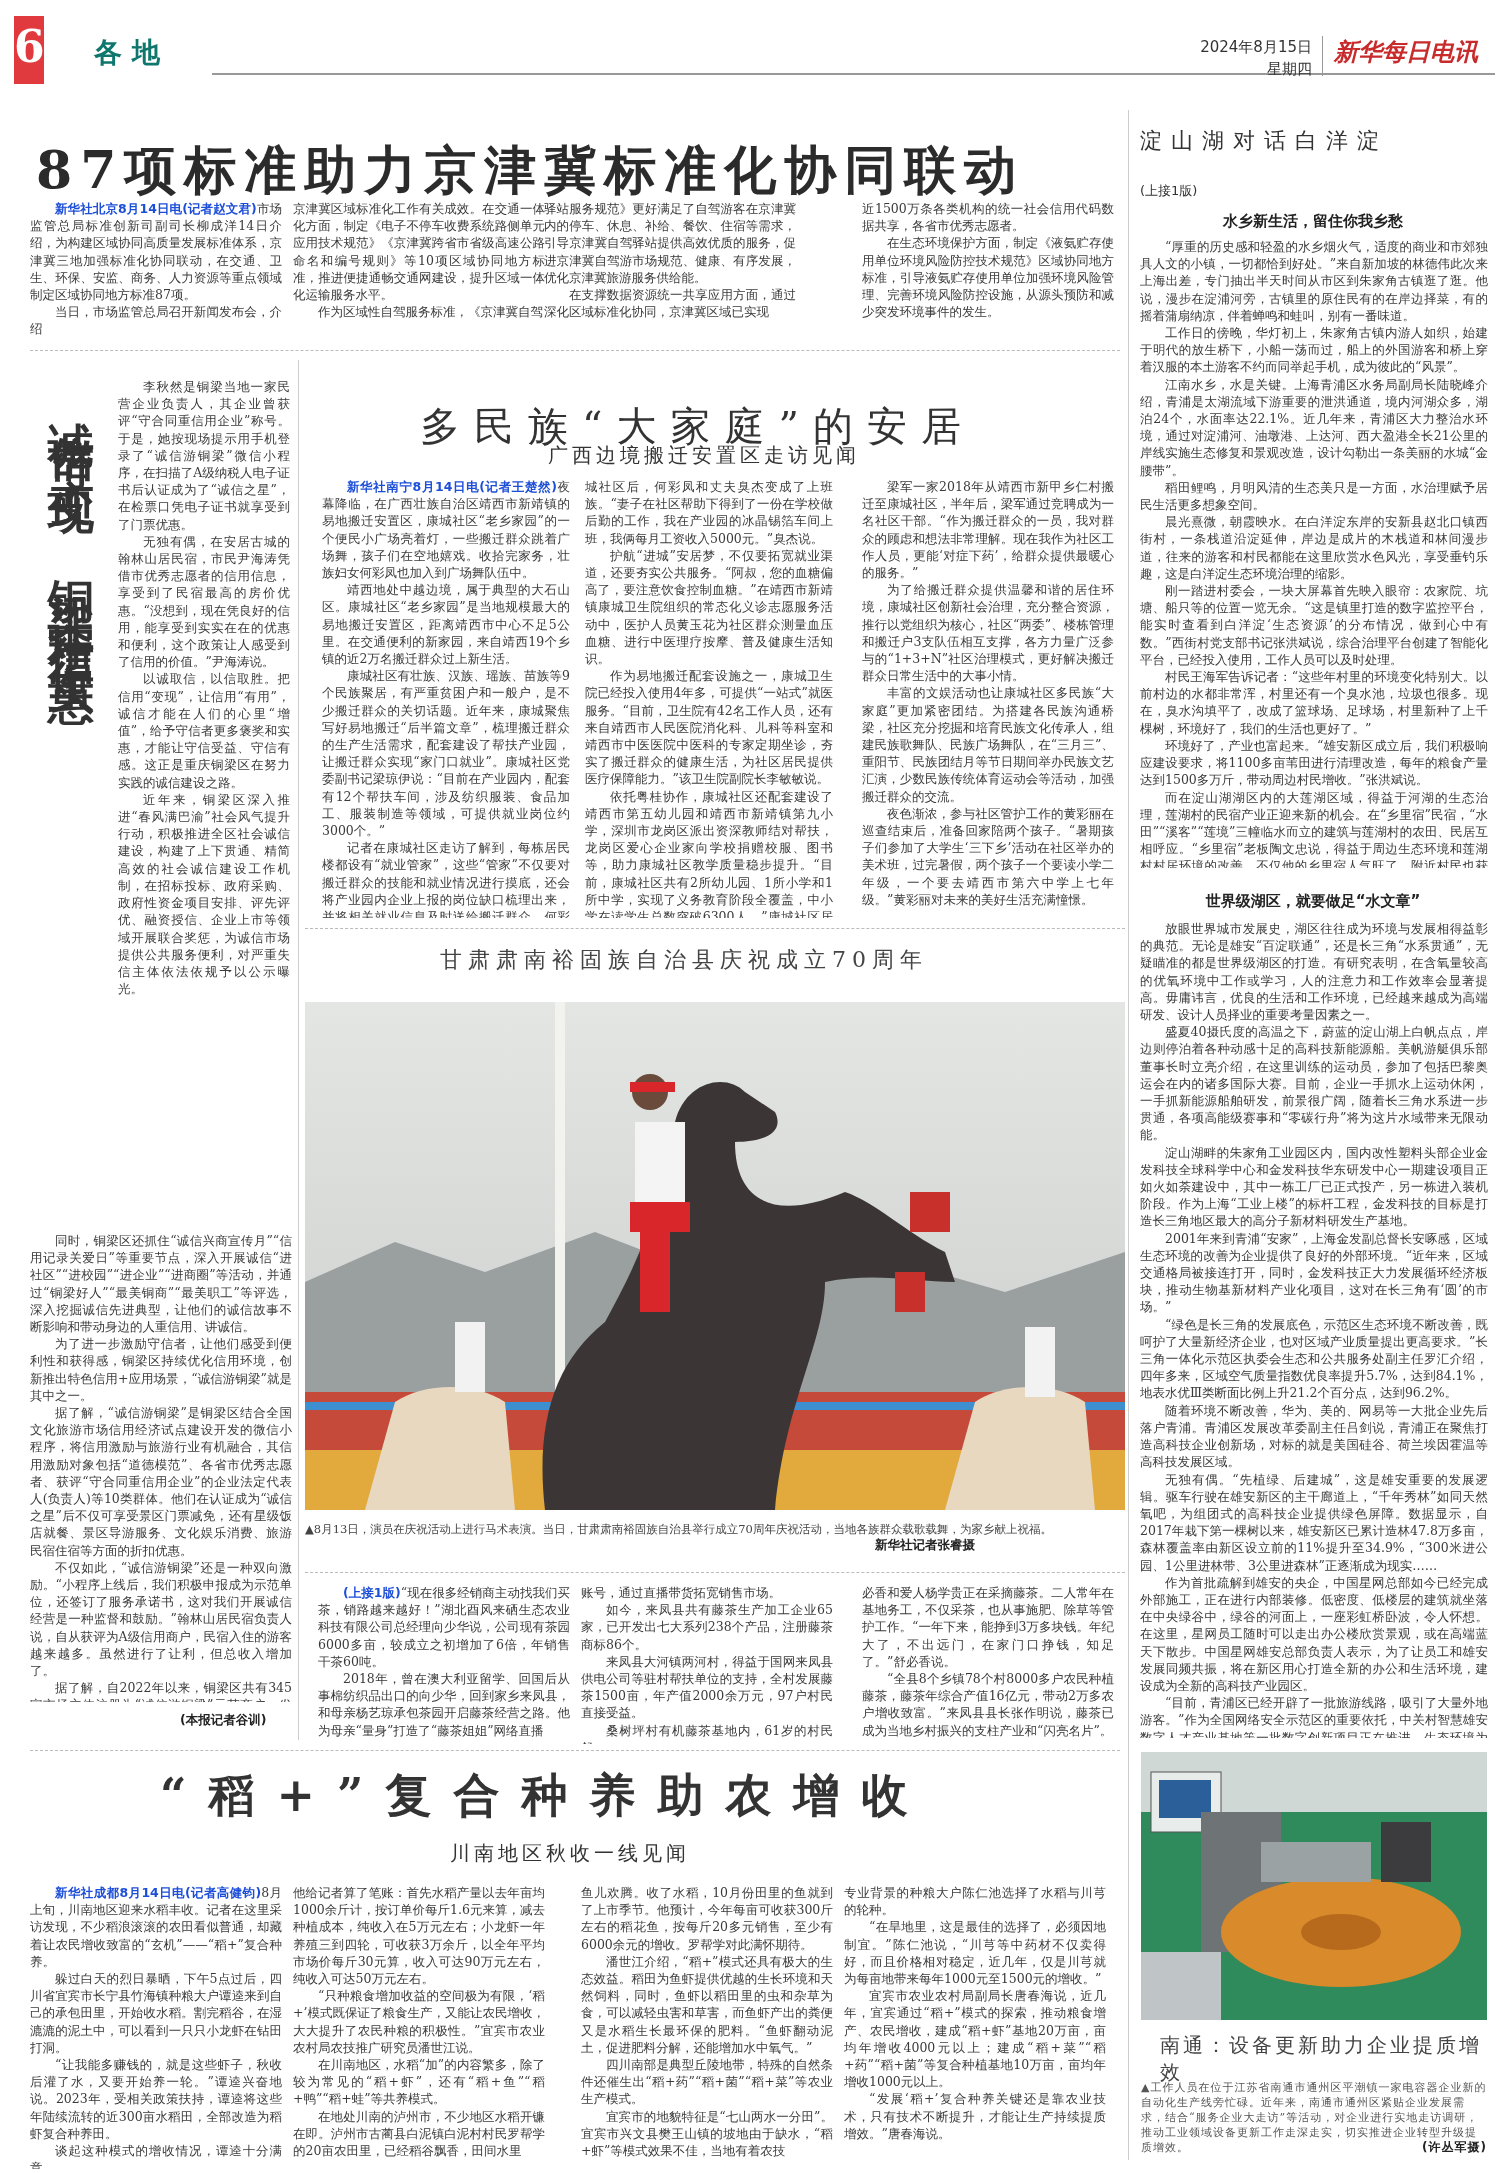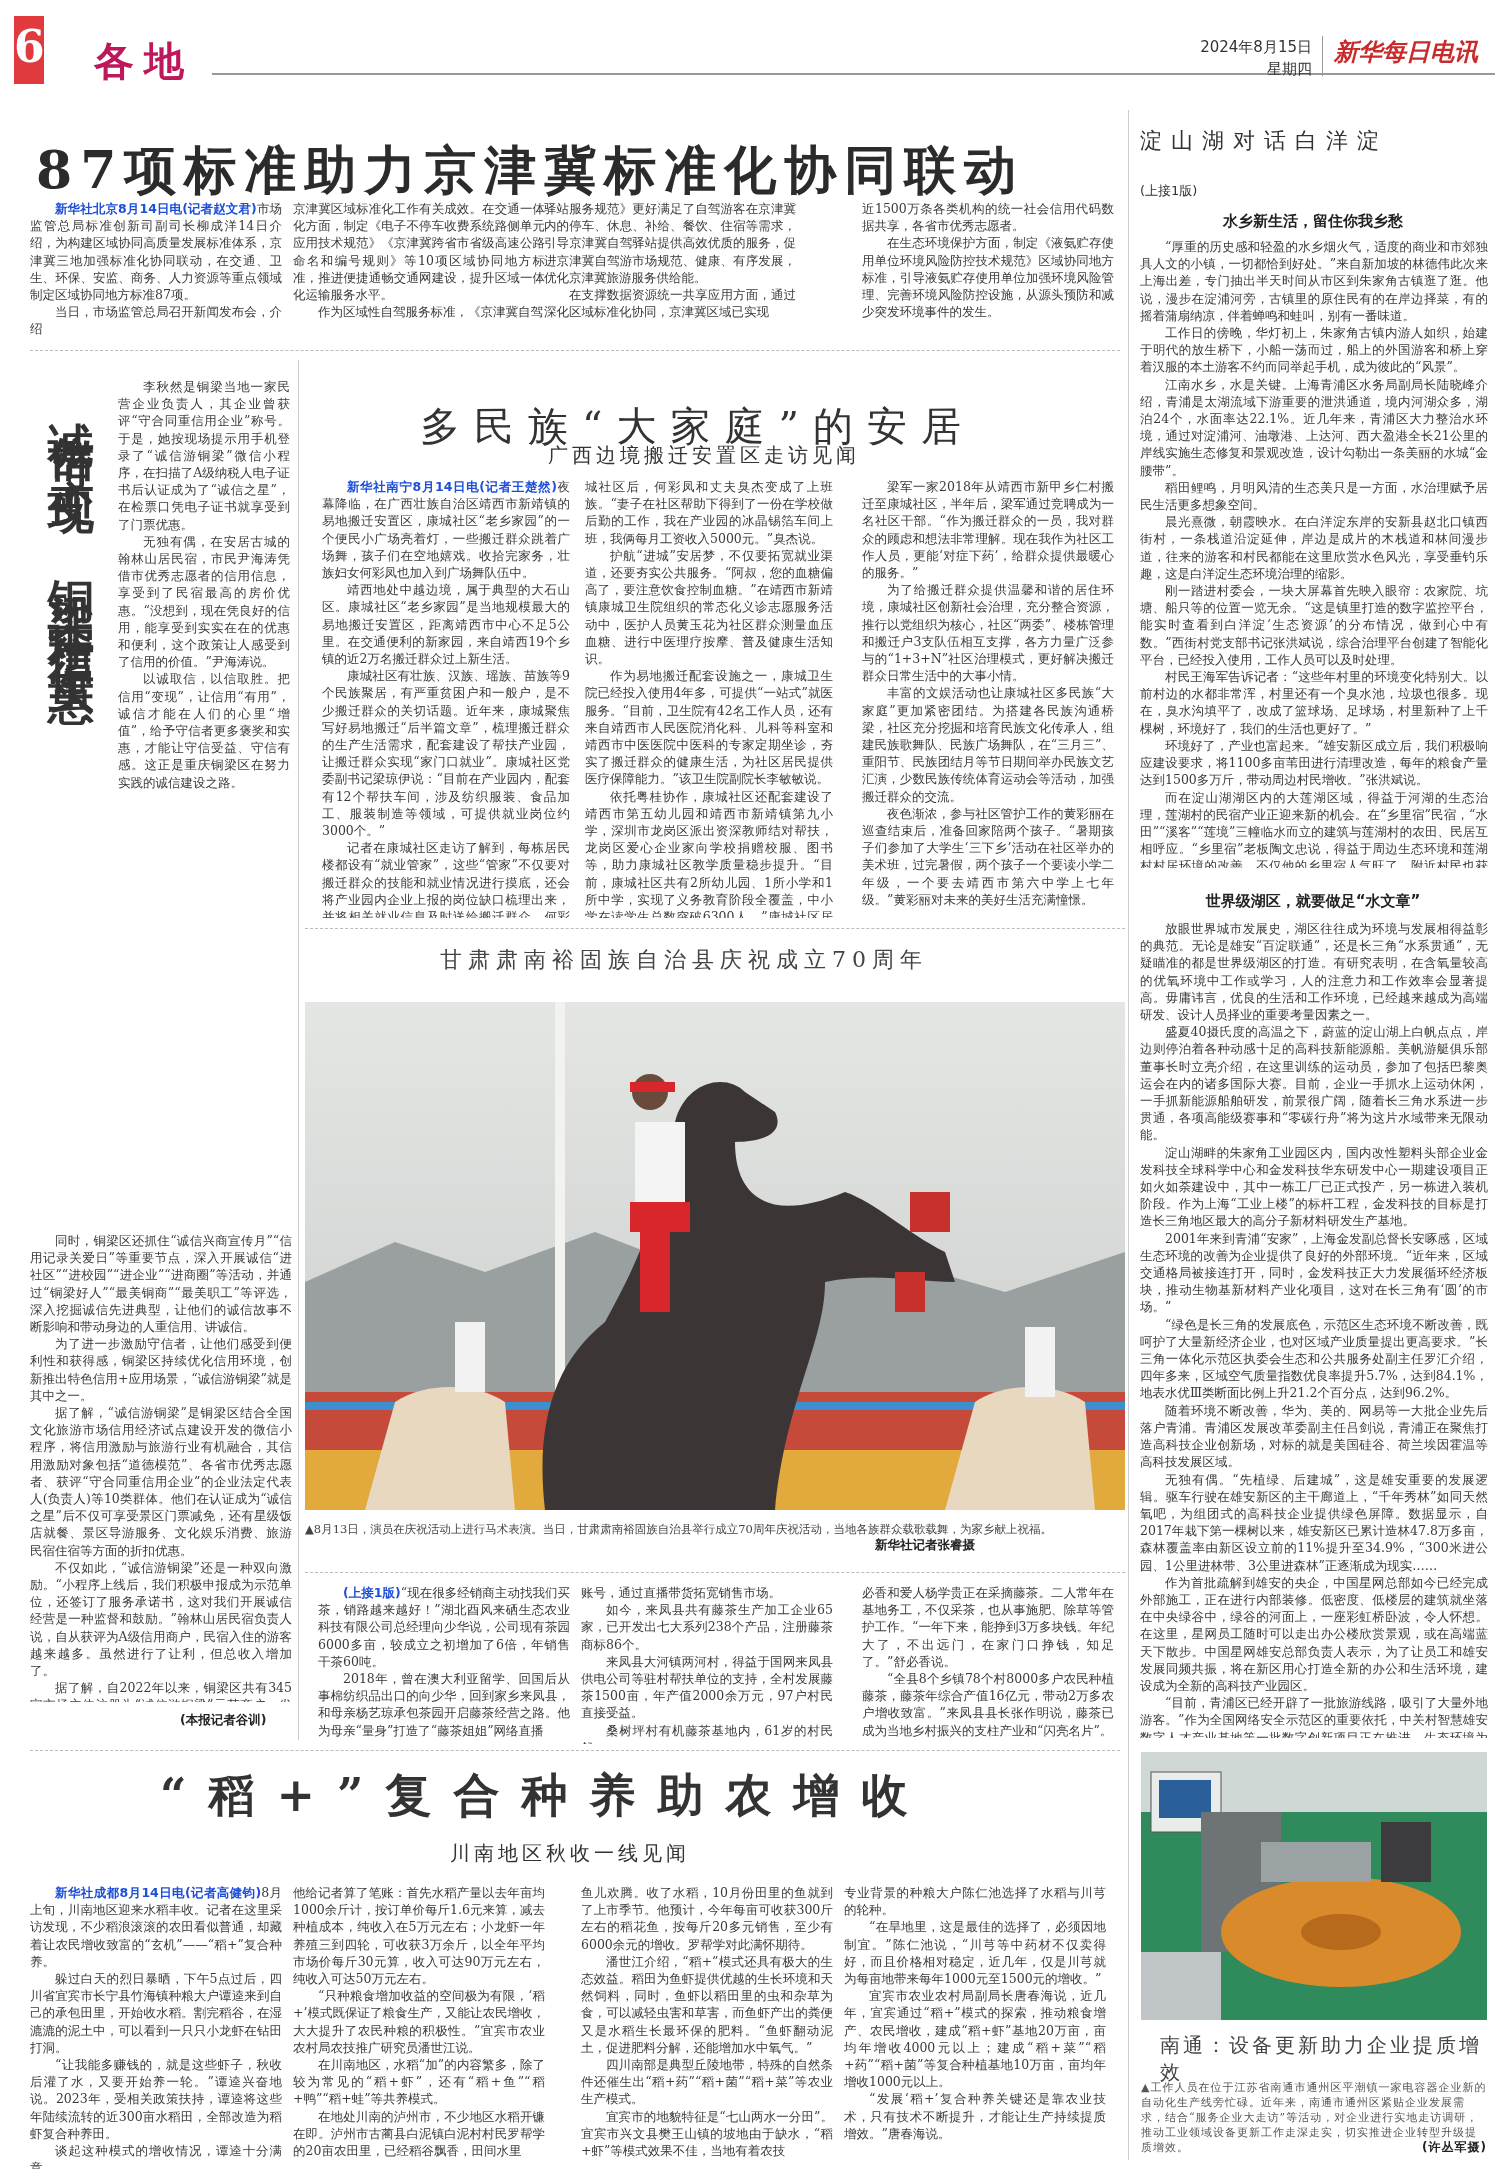--- a/index.html
+++ b/index.html
@@ -5,21 +5,21 @@
   html, body { margin:0; padding:0; background:#fff; }
   body { width:1500px; height:2173px; position:relative; overflow:hidden;
          font-family:"DejaVu Serif","Liberation Serif",serif; color:#333; }
   .abs { position:absolute; }
   .txt { font-size:12.5px; line-height:17.2px; color:#3a3a3a; text-align:justify; overflow:hidden; }
   .txt p { margin:0; text-indent:2em; }
   .txt b { font-family:"DejaVu Sans","Liberation Sans",sans-serif; color:#1d4ed8;margin-top:44px; }
   .sans { font-family:"DejaVu Sans","Liberation Sans",sans-serif; }
   .page-num { left:14px; top:16px; width:30px; height:68px; background:#e03a3e; color:#fff;
               font-size:44px; font-weight:bold; text-align:center; line-height:62px; }
-  .section { left:34px; top:34px; font-size:40px; font-weight:bold; color:#be185d; letter-spacing:10px; }
+  .section { left:34px; top:34px; font-size:28px; font-weight:bold; color:#0f766e; letter-spacing:10px; }
   .topline { left:74px; top:73px; width:1420px; height:2px; background:#999; }
   .date { left:1200px; top:36px; font-size:15px; color:#333; text-align:right; width:112px; line-height:22px; }
   .vbar { left:1322px; top:36px; width:1px; height:40px; background:#999; }
   .logo { left:1334px; top:36px; font-size:24px; color:#c82b2b; font-weight:bold; font-style:italic; }
   .headline1 { left:36px; top:136px; font-size:52px; font-weight:bold; color:#2b2b2b; letter-spacing:8px; }
   .right-title { left:1140px; top:126px; font-size:22px; letter-spacing:9px; color:#333; }
   .cont { left:1140px; top:182px; font-size:13px; color:#333; }
   .subhead { font-family:"DejaVu Sans","Liberation Sans",sans-serif; font-weight:bold; font-size:15px; color:#222; text-align:center; }
   .vert-title { left:42px; top:385px; width:60px; font-size:46px; font-weight:bold; color:#333;
                 writing-mode:vertical-rl; letter-spacing:14px; line-height:60px; }
@@ -68,20 +68,21 @@
   <p style="text-indent:0">近1500万条各类机构的统一社会信用代码数据共享，各省市优秀志愿者。</p>
   <p>在生态环境保护方面，制定《液氨贮存使用单位环境风险防控技术规范》区域协同地方标准，引导液氨贮存使用单位加强环境风险管理、完善环境风险防控设施，从源头预防和减少突发环境事件的发生。</p>
 </div>
 <div class="abs dash" style="left:30px;top:350px;width:1090px;"></div>
 
 <div class="abs vert-title">诚信可『变现』，铜梁让守信得实惠</div>
 <div class="abs txt" style="left:118px;top:378px;width:172px;height:850px;">
   <p>李秋然是铜梁当地一家民营企业负责人，其企业曾获评“守合同重信用企业”称号。于是，她按现场提示用手机登录了“诚信游铜梁”微信小程序，在扫描了A级纳税人电子证书后认证成为了“诚信之星”，在检票口凭电子证书就享受到了门票优惠。</p>
   <p>无独有偶，在安居古城的翰林山居民宿，市民尹海涛凭借市优秀志愿者的信用信息，享受到了民宿最高的房价优惠。“没想到，现在凭良好的信用，能享受到实实在在的优惠和便利，这个政策让人感受到了信用的价值。”尹海涛说。</p>
   <p>以诚取信，以信取胜。把信用“变现”，让信用“有用”，诚信才能在人们的心里“增值”，给予守信者更多褒奖和实惠，才能让守信受益、守信有感。这正是重庆铜梁区在努力实践的诚信建设之路。</p>
+  <p>近年来，铜梁区深入推进“春风满巴渝”社会风气提升行动，积极推进全区社会诚信建设，构建了上下贯通、精简高效的社会诚信建设工作机制，在招标投标、政府采购、政府性资金项目安排、评先评优、融资授信、企业上市等领域开展联合奖惩，为诚信市场提供公共服务便利，对严重失信主体依法依规予以公示曝光。</p>
 </div>
 <div class="abs txt" style="left:30px;top:1232px;width:262px;height:470px;">
   <p>同时，铜梁区还抓住“诚信兴商宣传月”“信用记录关爱日”等重要节点，深入开展诚信“进社区”“进校园”“进企业”“进商圈”等活动，并通过“铜梁好人”“最美铜商”“最美职工”等评选，深入挖掘诚信先进典型，让他们的诚信故事不断影响和带动身边的人重信用、讲诚信。</p>
   <p>为了进一步激励守信者，让他们感受到便利性和获得感，铜梁区持续优化信用环境，创新推出特色信用+应用场景，“诚信游铜梁”就是其中之一。</p>
   <p>据了解，“诚信游铜梁”是铜梁区结合全国文化旅游市场信用经济试点建设开发的微信小程序，将信用激励与旅游行业有机融合，其信用激励对象包括“道德模范”、各省市优秀志愿者、获评“守合同重信用企业”的企业法定代表人(负责人)等10类群体。他们在认证成为“诚信之星”后不仅可享受景区门票减免，还有星级饭店就餐、景区导游服务、文化娱乐消费、旅游民宿住宿等方面的折扣优惠。</p>
   <p>不仅如此，“诚信游铜梁”还是一种双向激励。“小程序上线后，我们积极申报成为示范单位，还签订了服务承诺书，这对我们开展诚信经营是一种监督和鼓励。”翰林山居民宿负责人说，自从获评为A级信用商户，民宿入住的游客越来越多。虽然进行了让利，但总收入增加了。</p>
   <p>据了解，自2022年以来，铜梁区共有345家市场主体注册为“诚信游铜梁”示范商户，发放信用消费券近万张，拉动信用消费上千万余元。</p>
 
 </div>
 <div class="abs credit" style="left:180px;top:1712px;">(本报记者谷训)</div>

